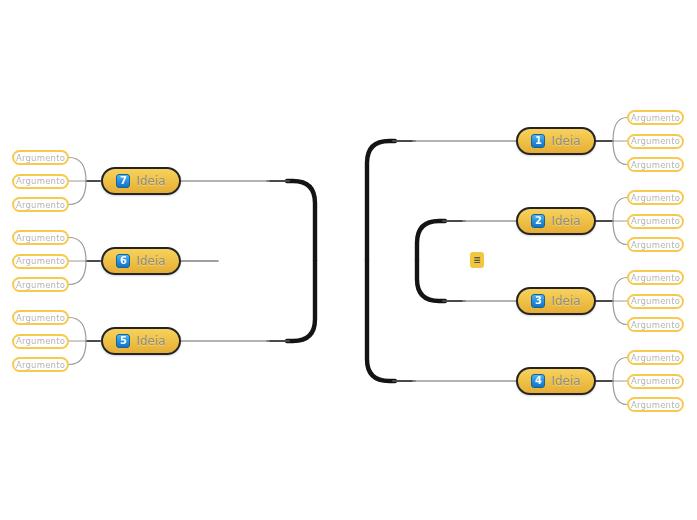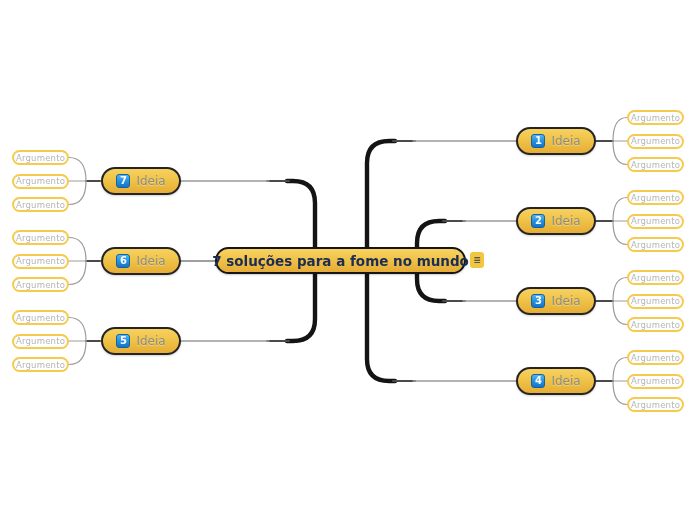--- a/index.html
+++ b/index.html
@@ -113,23 +113,20 @@
         <path d="M 315 260.5 L 315 319 Q 315 341 293 341 L 287 341" stroke="#141414" stroke-width="4.4" fill="none" stroke-linecap="round"></path>
         <path d="M 289 341 L 267 341" stroke="#4a4a4a" stroke-width="2" fill="none" stroke-linecap="round"></path>
         <path d="M 269 341 L 181 341" stroke="#9b9b9b" stroke-width="1.3" fill="none" stroke-linecap="round"></path>
         <path d="M 100 341 L 86 341" stroke="#4a4a4a" stroke-width="2.2" fill="none" stroke-linecap="round"></path>
         <path d="M 86 341 Q 86 317.5 69 317.5" stroke="#9b9b9b" stroke-width="1.2" fill="none" stroke-linecap="round"></path>
         <path d="M 86 341 L 69 341" stroke="#9b9b9b" stroke-width="1.2" fill="none" stroke-linecap="round"></path>
         <path d="M 86 341 Q 86 364.5 69 364.5" stroke="#9b9b9b" stroke-width="1.2" fill="none" stroke-linecap="round"></path>
       </g>
     </svg>
 
-  <div id="root-topic">
-    <span class="root-label">7 soluções para a fome no mundo</span>
-  </div>
 
   <button id="root-menu-button">
     <span class="hamburger">≡</span>
   </button>
 <div class="topic" style="left: 516px; top: 127px; width: 80px;">
       <span class="badge">1</span>
       <span class="topic-label">Ideia</span>
     </div>
     <div class="arg" style="left: 627px; top: 110px;">
       <span class="arg-label">Argumento</span>

